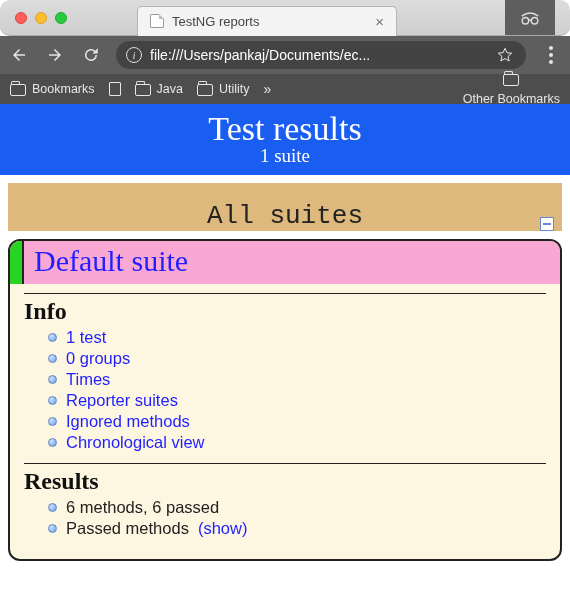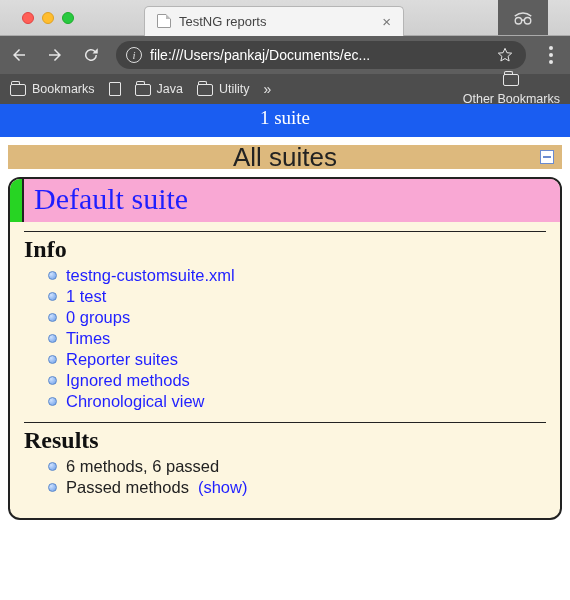--- a/index.html
+++ b/index.html
@@ -10,22 +10,23 @@
       background: #fff;
       overflow: hidden;
     }
 
     
     .titlebar {
       height: 36px;
       background: linear-gradient(#dcdcdc, #cfcfcf);
       display: flex;
       align-items: center;
-      padding: 0 22px;
+      padding: 0 15px;
       border-bottom: 1px solid #aaa;
+      border-radius: 10px;
     }
     .traffic-lights { display: flex; gap: 8px; margin-right: 70px; }
     .tl { width: 12px; height: 12px; border-radius: 50%; }
     .tl-close { background: #ff5f57; border: 1px solid #e04343; }
     .tl-min { background: #ffbd2e; border: 1px solid #dea123; }
     .tl-max { background: #28c940; border: 1px solid #1dad2b; }
 
     .tab {
       display: flex;
       align-items: center;
@@ -162,26 +163,26 @@
     .page-header .subtitle {
       font-family: Georgia, "Times New Roman", serif;
       font-size: 19px;
       margin-top: -3px;
     }
 
     .content { padding: 8px 8px 10px; }
 
     .all-suites-bar {
       background: #ddb97d;
-      height: 24px;
-      display: flex;
-      align-items: center;
+      height: 48px;
+      display: flex;
+      align-items: flex-end;
       justify-content: center;
       position: relative;
-      font-family: Liberation Sans, sans-serif;
+      font-family: Liberation Mono, monospace;
       font-size: 26px;
       color: #222;
       margin-bottom: 8px;
     }
     .collapse-icon {
       position: absolute;
       right: 8px;
       width: 14px; height: 14px;
       background: #fff;
       border: 1px solid #6a8bd0;
@@ -319,44 +320,41 @@
     <span>Utility</span>
   </div>
   <span class="chevrons">»</span>
   <div class="bm-item other-bm">
     <div class="folder-icon"></div>
     <span>Other Bookmarks</span>
   </div>
 </div>
 
 <div class="page-header">
+  <div class="title">Test results</div>
   <div class="subtitle">1 suite</div>
 </div>
 
 <div class="content">
   <div class="all-suites-bar">
     <span>All suites</span>
     <div class="collapse-icon"></div>
   </div>
 
   <div class="suite-box">
     <div class="suite-title-row">
       <div class="green-bar"></div>
       <div class="suite-title">Default suite</div>
     </div>
     <div class="suite-body">
       <hr class="hr">
       <div class="section-heading">Info</div>
       <ul class="info-list">
         <li>
             <span class="bullet"></span>
-            <span>testng-customsuite.xml</span>
-          </li>
-        <li>
-            <span class="bullet"></span>
             <span>1 test</span>
           </li>
         <li>
             <span class="bullet"></span>
             <span>0 groups</span>
           </li>
         <li>
             <span class="bullet"></span>
             <span>Times</span>
           </li>

